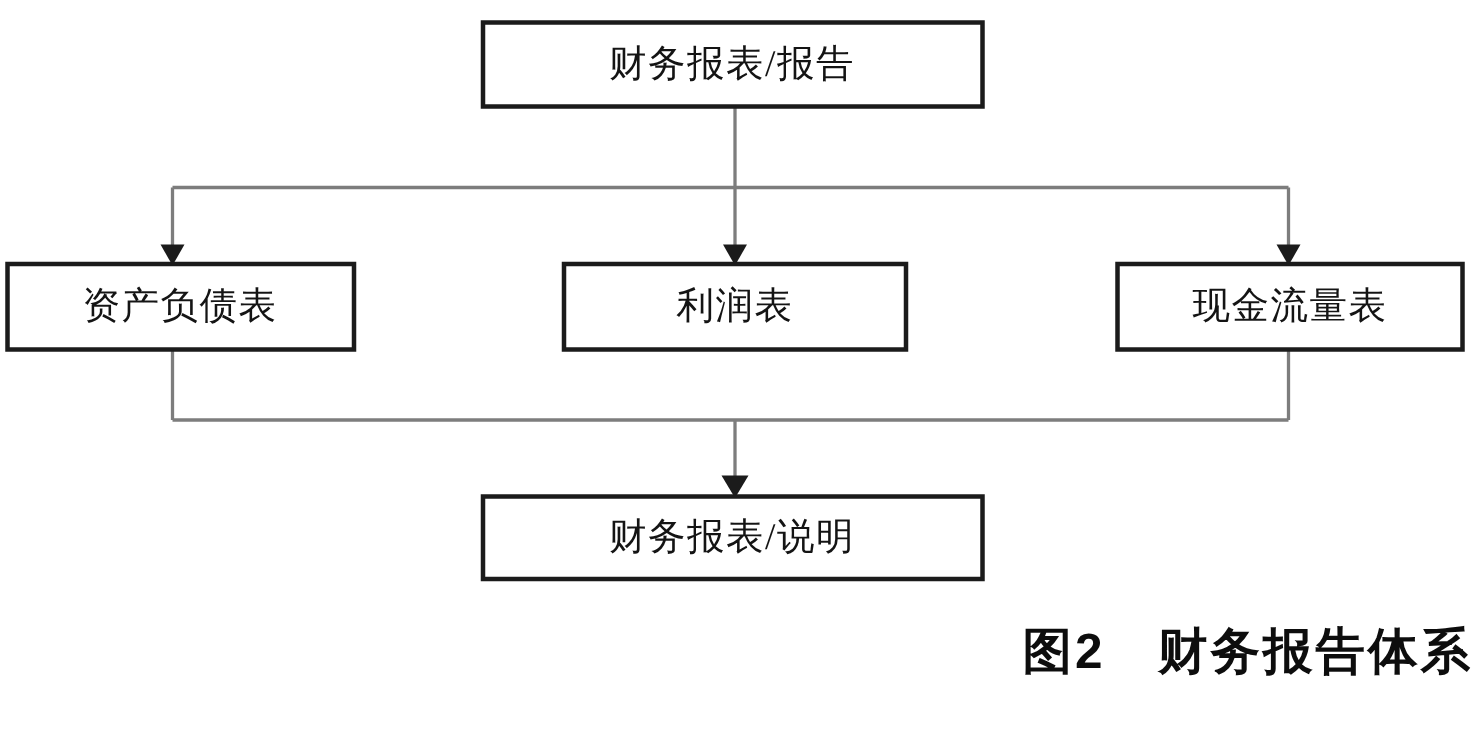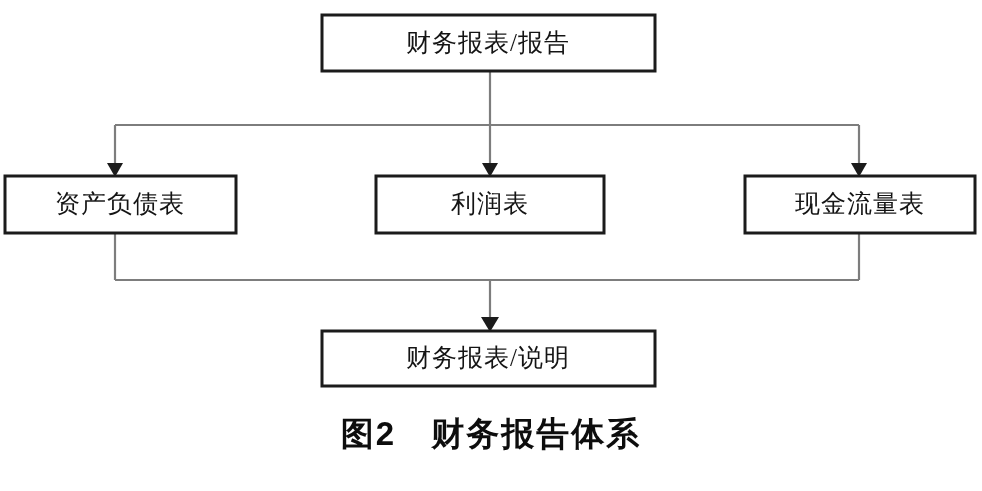--- a/index.html
+++ b/index.html
@@ -50,21 +50,21 @@
   }
   .arrow-head {
     fill: #1b1b1b;
     stroke: none;
   }
   .figure-caption {
     position: absolute;
     left: 0;
     top: 412px;
     width: 982px;
-    text-align: center;
+    text-align: right;
     font-family: "Liberation Sans", "DejaVu Sans", sans-serif;
     font-weight: bold;
     font-size: 33px;
     letter-spacing: 2px;
     color: #0d0d0d;
     white-space: pre;
   }
 </style>
 </head>
 <body>

